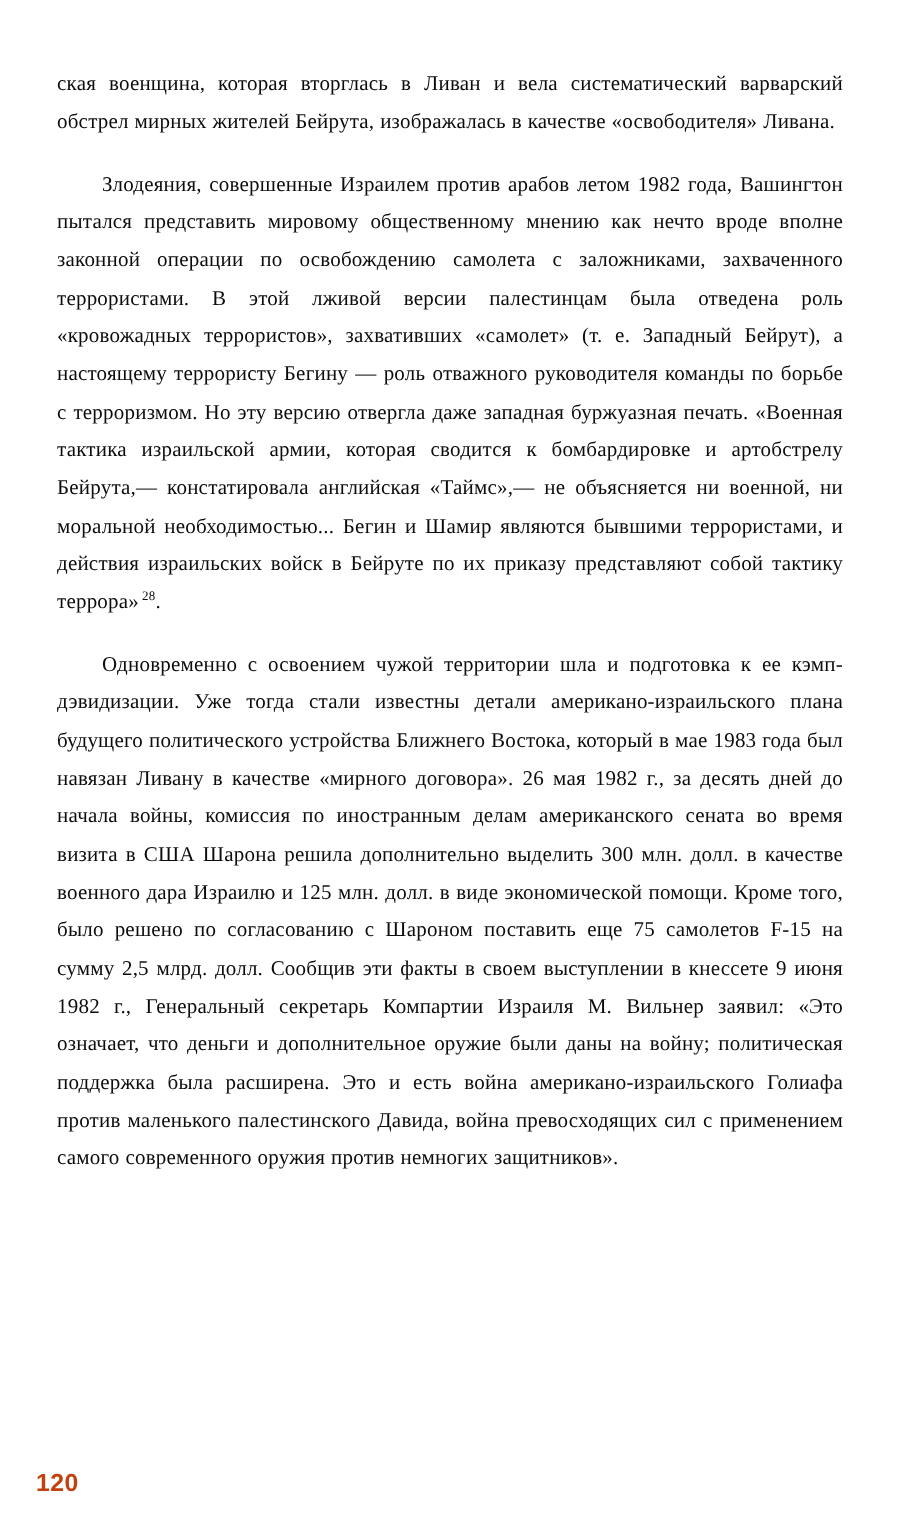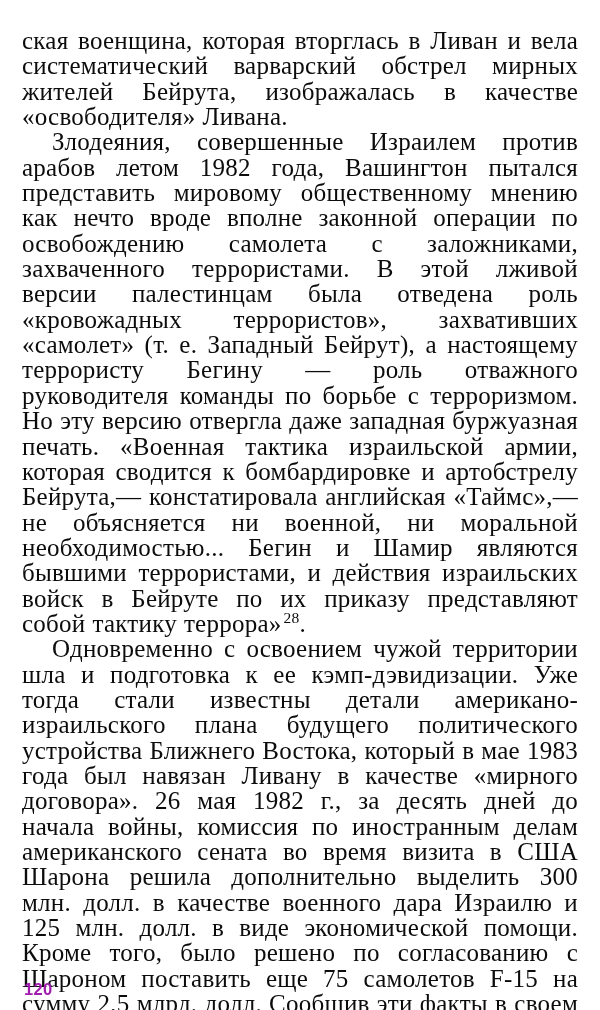--- a/index.html
+++ b/index.html
@@ -16,26 +16,26 @@
     font-family: "Liberation Serif", "DejaVu Serif", serif;
     color: #0c0c0c;
   }
   .text-column {
     position: absolute;
     left: 22px;
     top: 28px;
     width: 556px;
   }
   p.para {
-    margin: 0;
+    margin: 16px;
     padding: 0;
     text-align: justify;
     text-align-last: left;
     text-justify: inter-word;
-    font-size: 25px;
+    font-size: 14px;
     line-height: 25.35px;
     letter-spacing: 0.01em;
     word-spacing: 0.02em;
     hyphens: none;
     -webkit-hyphens: none;
   }
   p.para.indent {
     text-indent: 30px;
     font-family: Liberation Serif, serif;
   }
@@ -50,21 +50,21 @@
     padding-left: 2px;
   }
   .page-number {
     position: absolute;
     left: 24px;
     top: 980px;
     font-size: 16.5px;
     font-weight: bold;
     font-family: "Liberation Sans", "DejaVu Sans", sans-serif;
     letter-spacing: 0.02em;
-    color: #a21caf;
+    color: #c2410c;
     text-align: center;
   }
 </style>
 </head>
 <body>
 
 <div class="page">
 
   <div class="text-column">
 

